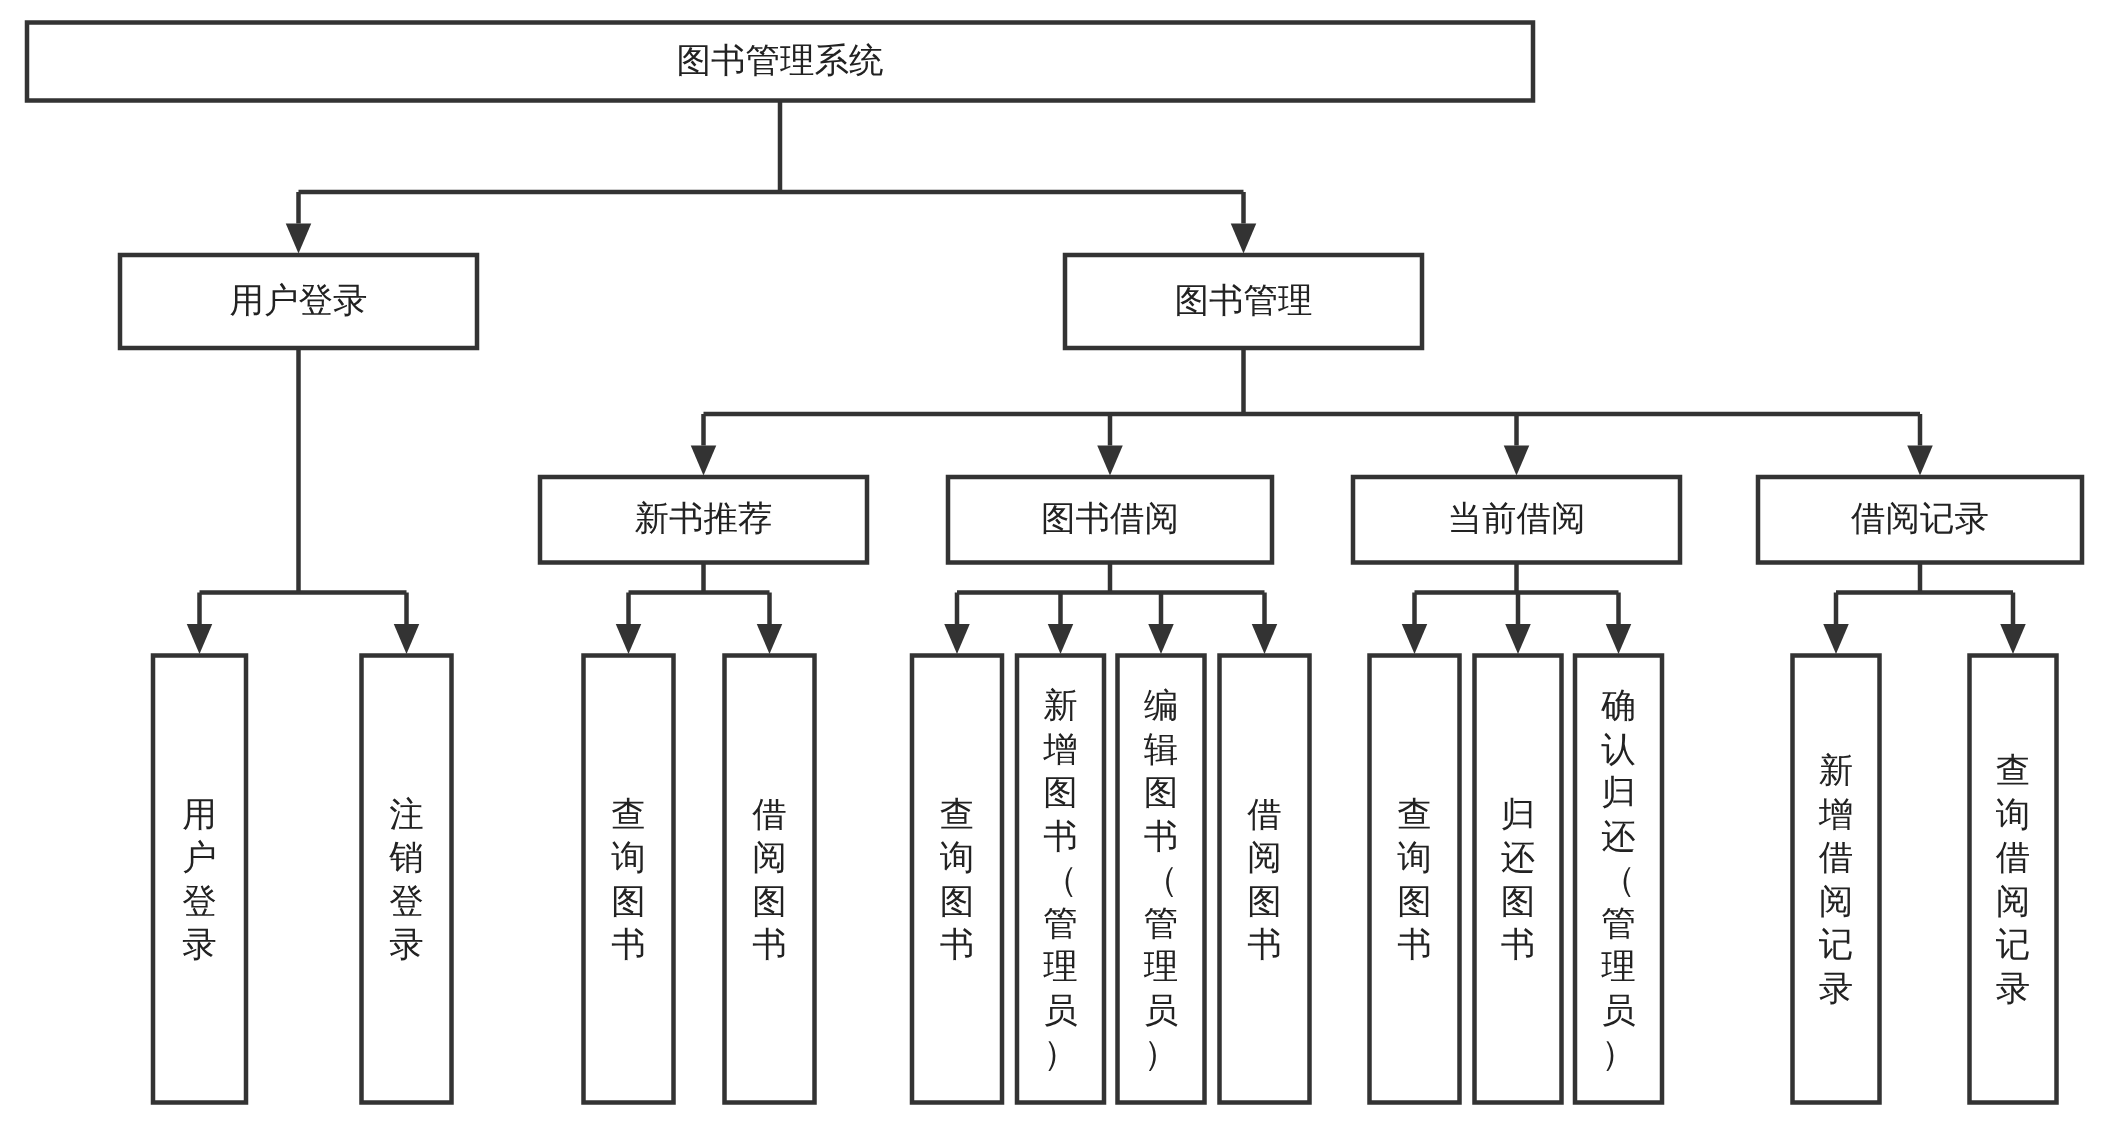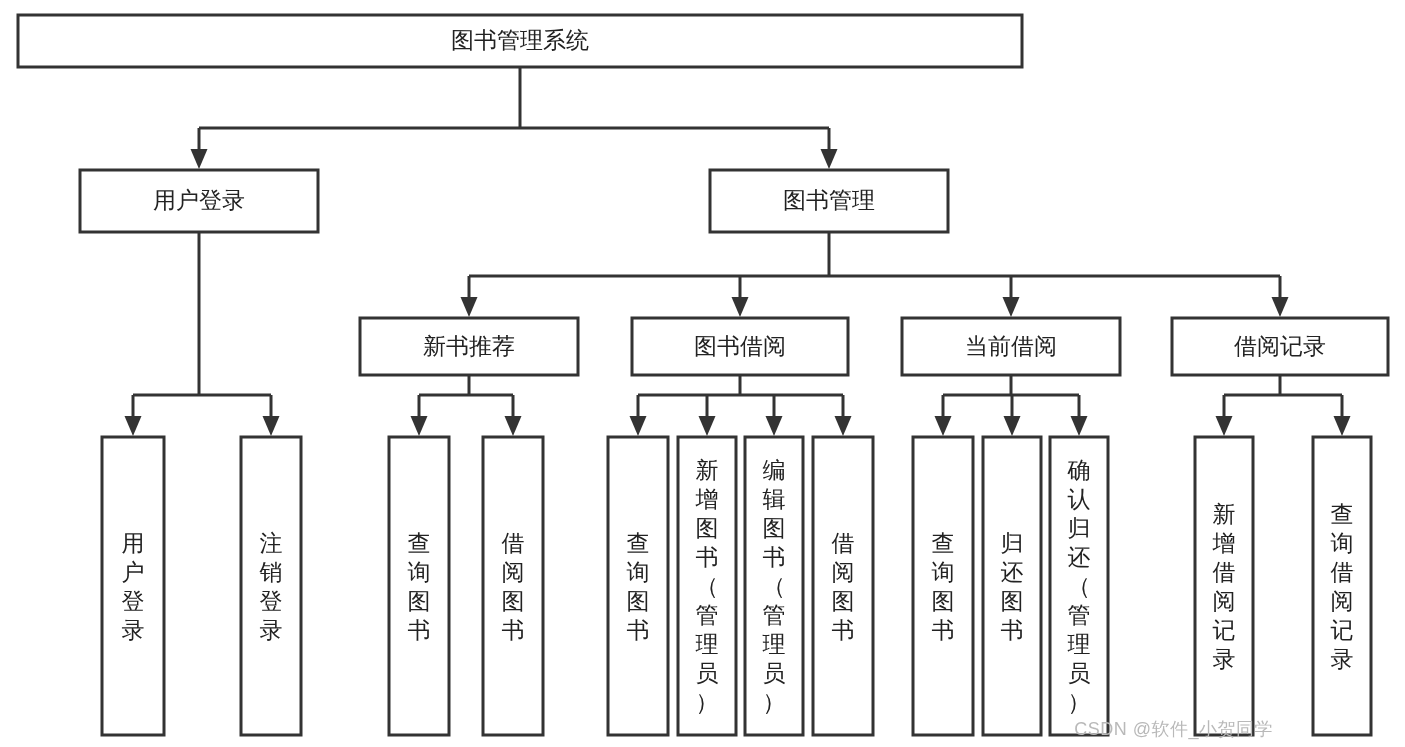--- a/index.html
+++ b/index.html
@@ -213,14 +213,13 @@
         <g>
           <rect class="node-box" x="1195" y="437" width="58" height="298"></rect>
           <text class="node-label-vertical" x="1224" y="521.62"><tspan x="1224" dy="0">新</tspan><tspan x="1224" dy="29">增</tspan><tspan x="1224" dy="29">借</tspan><tspan x="1224" dy="29">阅</tspan><tspan x="1224" dy="29">记</tspan><tspan x="1224" dy="29">录</tspan></text>
         </g>
         <g>
           <rect class="node-box" x="1313" y="437" width="58" height="298"></rect>
           <text class="node-label-vertical" x="1342" y="521.62"><tspan x="1342" dy="0">查</tspan><tspan x="1342" dy="29">询</tspan><tspan x="1342" dy="29">借</tspan><tspan x="1342" dy="29">阅</tspan><tspan x="1342" dy="29">记</tspan><tspan x="1342" dy="29">录</tspan></text>
         </g>
       </g>
   </svg>
-  <div class="watermark">CSDN @软件_小贺同学</div>
 </div>
 
 </body></html>

